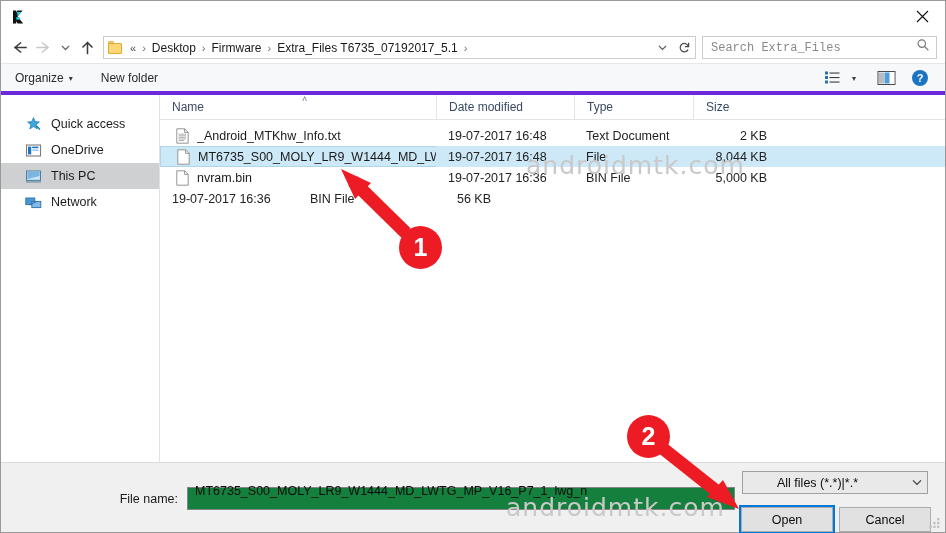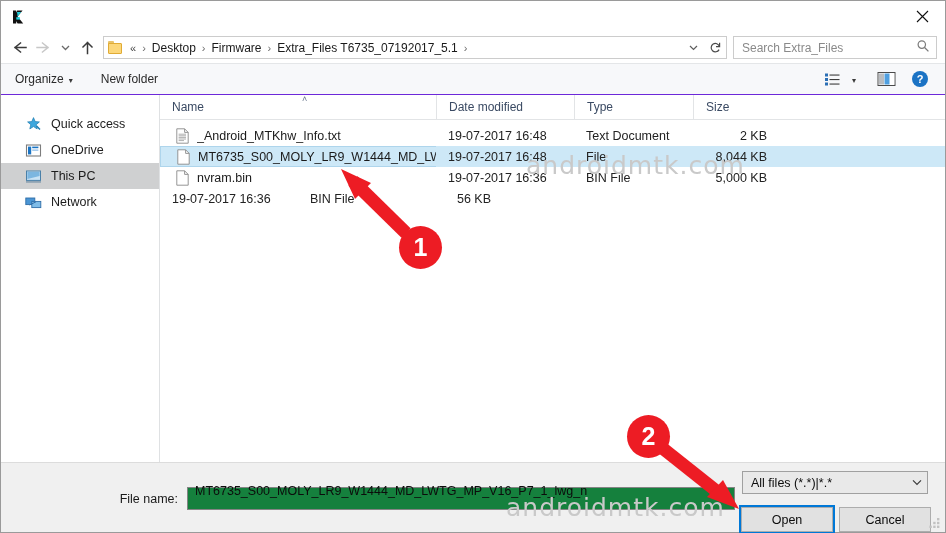--- a/index.html
+++ b/index.html
@@ -88,36 +88,37 @@
   }
   .crumb-dd {
     font-size: 11px; color: #444; padding: 0 2px;
   }
   .addr-spacer { flex: 1 1 auto; }
   .addr-chevron, .addr-refresh {
     width: 22px; height: 21px; flex: none;
     display: flex; align-items: center; justify-content: center;
   }
   .searchbox {
-    width: 204px; height: 23px; flex: none;
+    width: 235px; height: 23px; flex: none;
     border: 1px solid #cccccc; background: #ffffff;
     display: flex; align-items: center;
     padding: 0 6px 0 8px;
+    font-family: Liberation Mono, monospace;
   }
   .searchbox .ph {
     flex: 1 1 auto; font-size: 12px; color: #8a8a8a;
     white-space: nowrap; overflow: hidden;
   }
 
   
   .toolbar {
     height: 24px; min-height: 32px;
     background: #f7f8fa;
     border-top: 1px solid #e4e6e8;
-    border-bottom: 1px solid #6d28d9;
+    border-bottom: 4px solid #6d28d9;
     display: flex; align-items: center;
     padding-left: 14px;
   }
   .tb-item {
     font-size: 12px; color: #2a2a2a;
     display: flex; align-items: center; gap: 5px;
     padding: 3px 8px 3px 0; margin-right: 20px;
     white-space: nowrap; cursor: default;
   }
   .tb-caret {
@@ -229,21 +230,21 @@
     width: 15px; flex: none; display: flex;
     align-items: center; justify-content: center;
   }
   .filter-select {
     position: absolute; left: 741px; top: 8px;
     width: 186px; height: 23px;
     background: #e9e9e9; border: 1px solid #a0a0a0;
     display: flex; align-items: center; padding: 0 4px 0 8px;
   }
   .filter-select .val {
-    flex: 1 1 auto; font-size: 12.5px; color: #0c0c0c; white-space: nowrap;
+    flex: 1 1 auto; font-size: 12.5px; color: #0c0c0c; white-space: nowrap; margin-left: 26px;
   }
   .btn {
     position: absolute; height: 25px; width: 92px;
     background: #e1e1e1; border: 1px solid #adadad;
     font-size: 12.5px; color: #0c0c0c;
     display: flex; align-items: center; justify-content: center;
     cursor: default;
   }
   .btn-open { left: 740px; top: 44px; }
   .btn-open::before {

